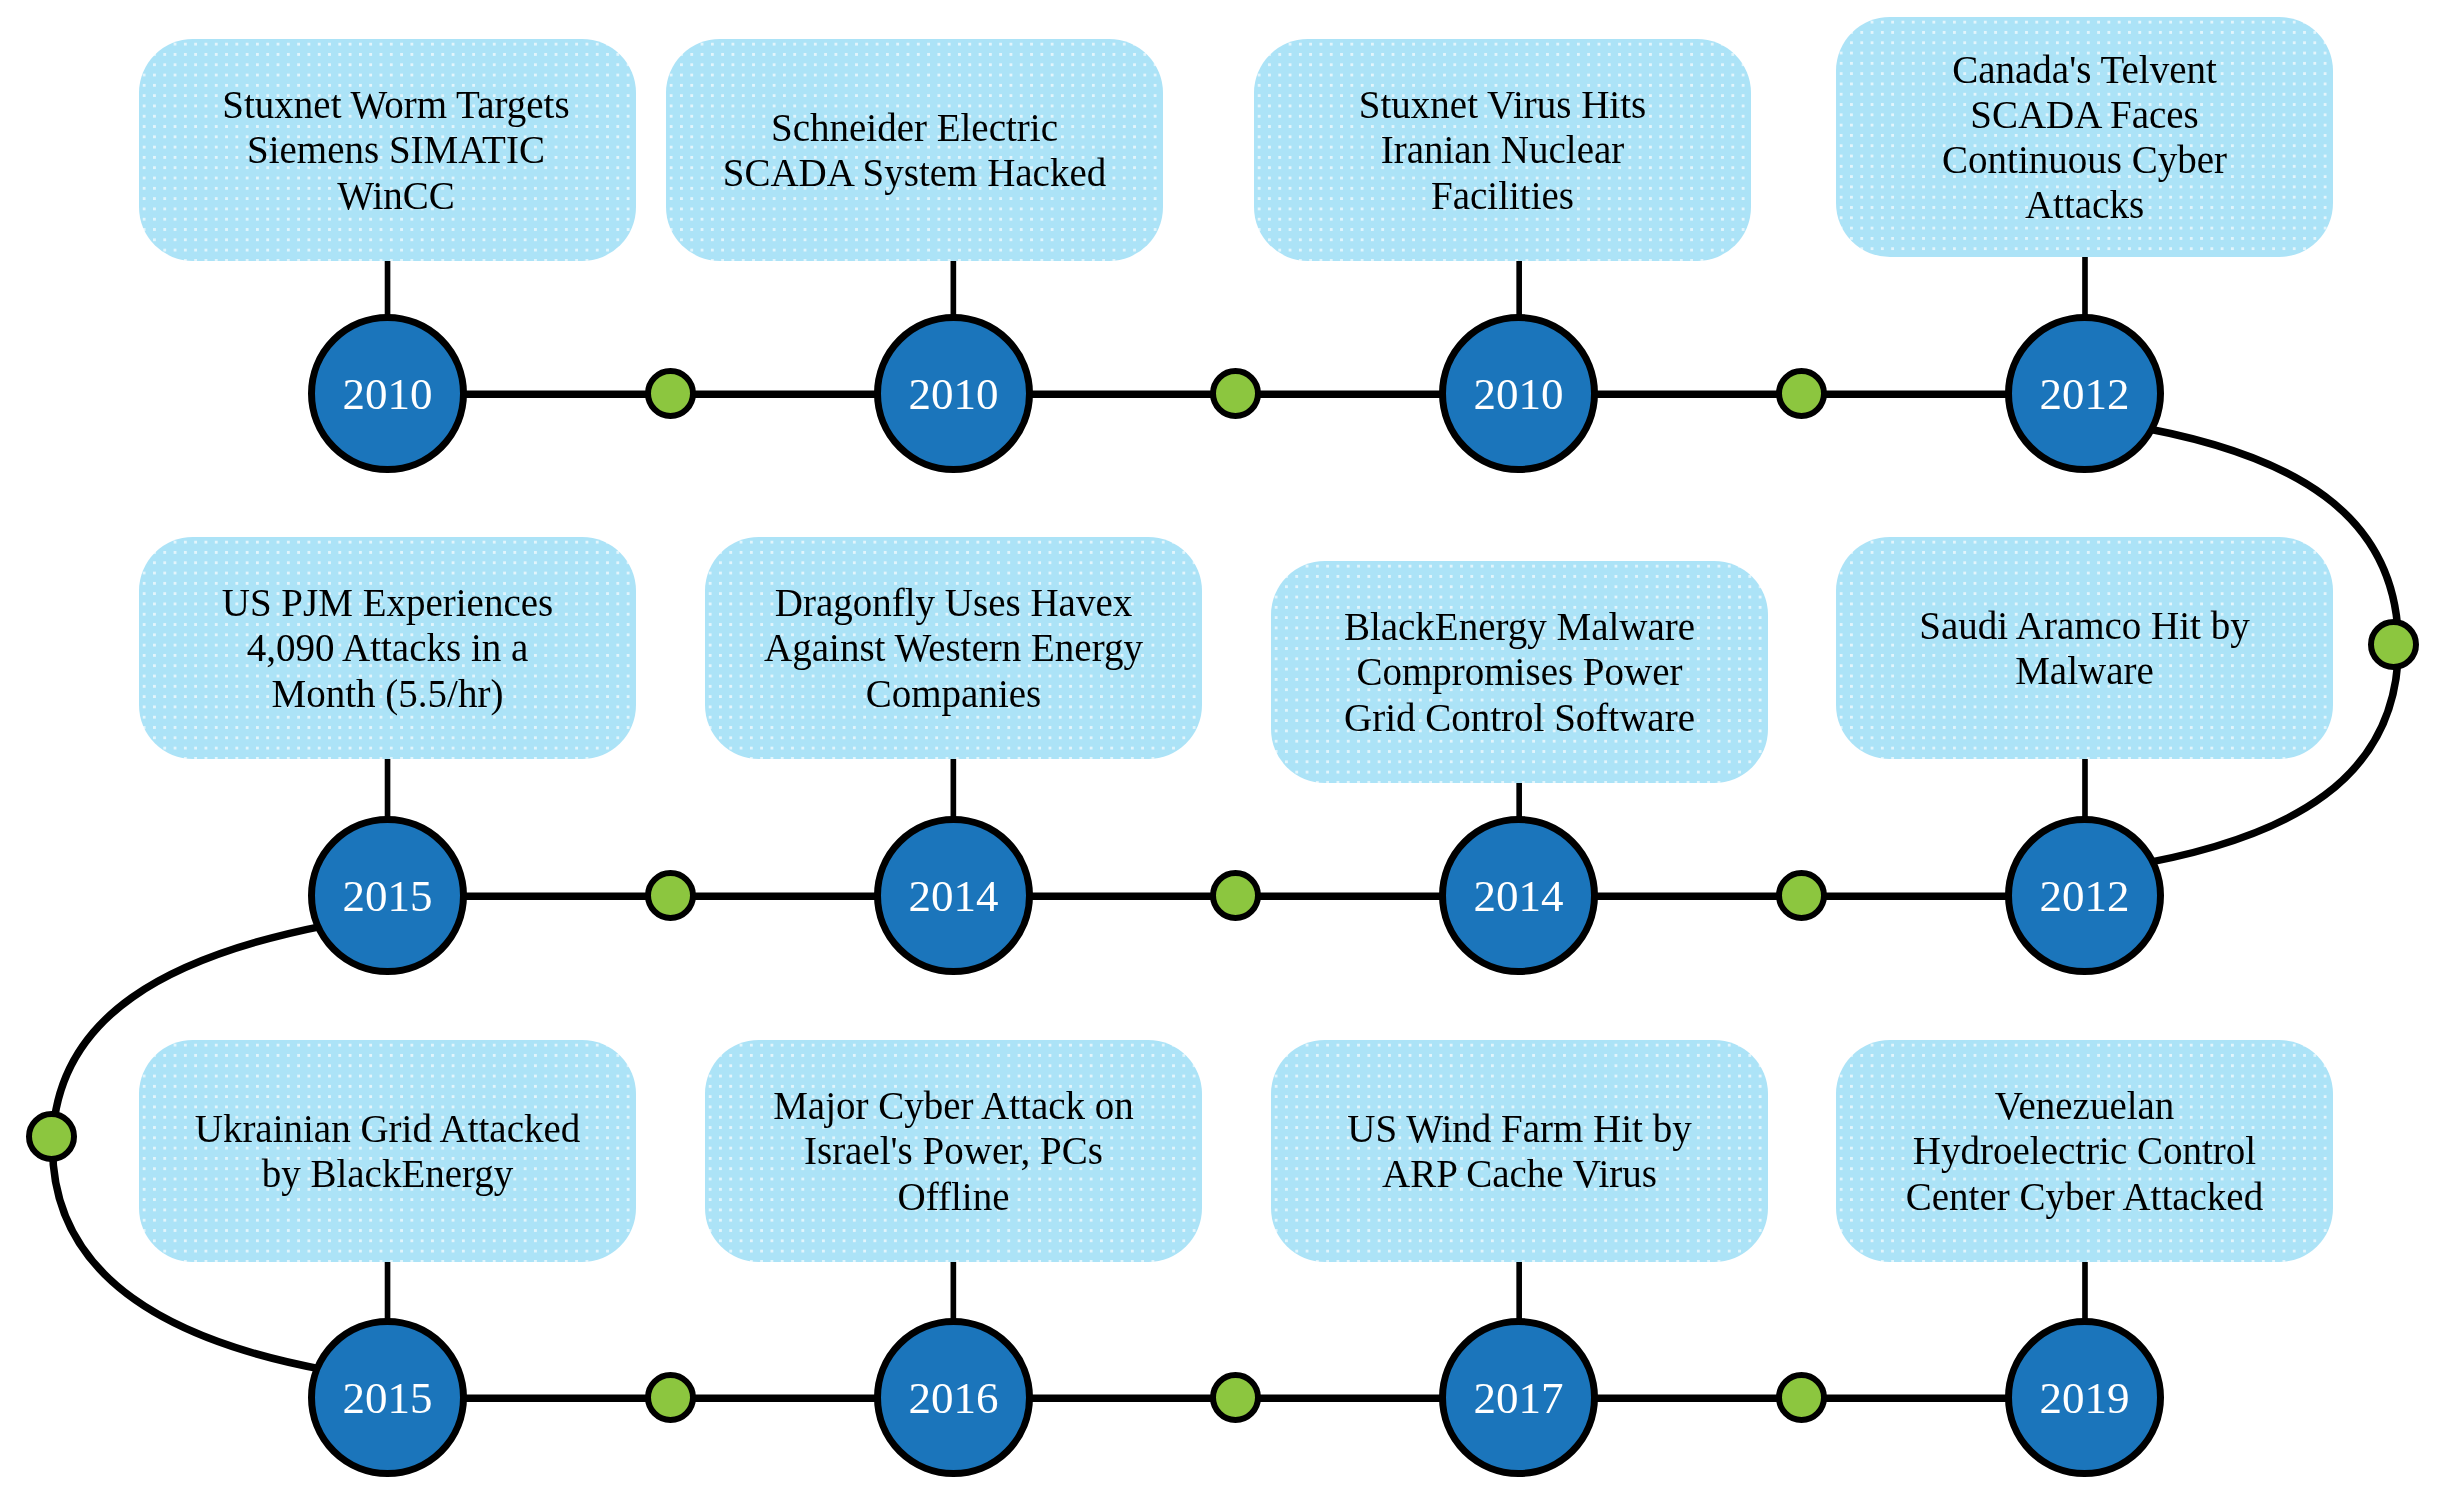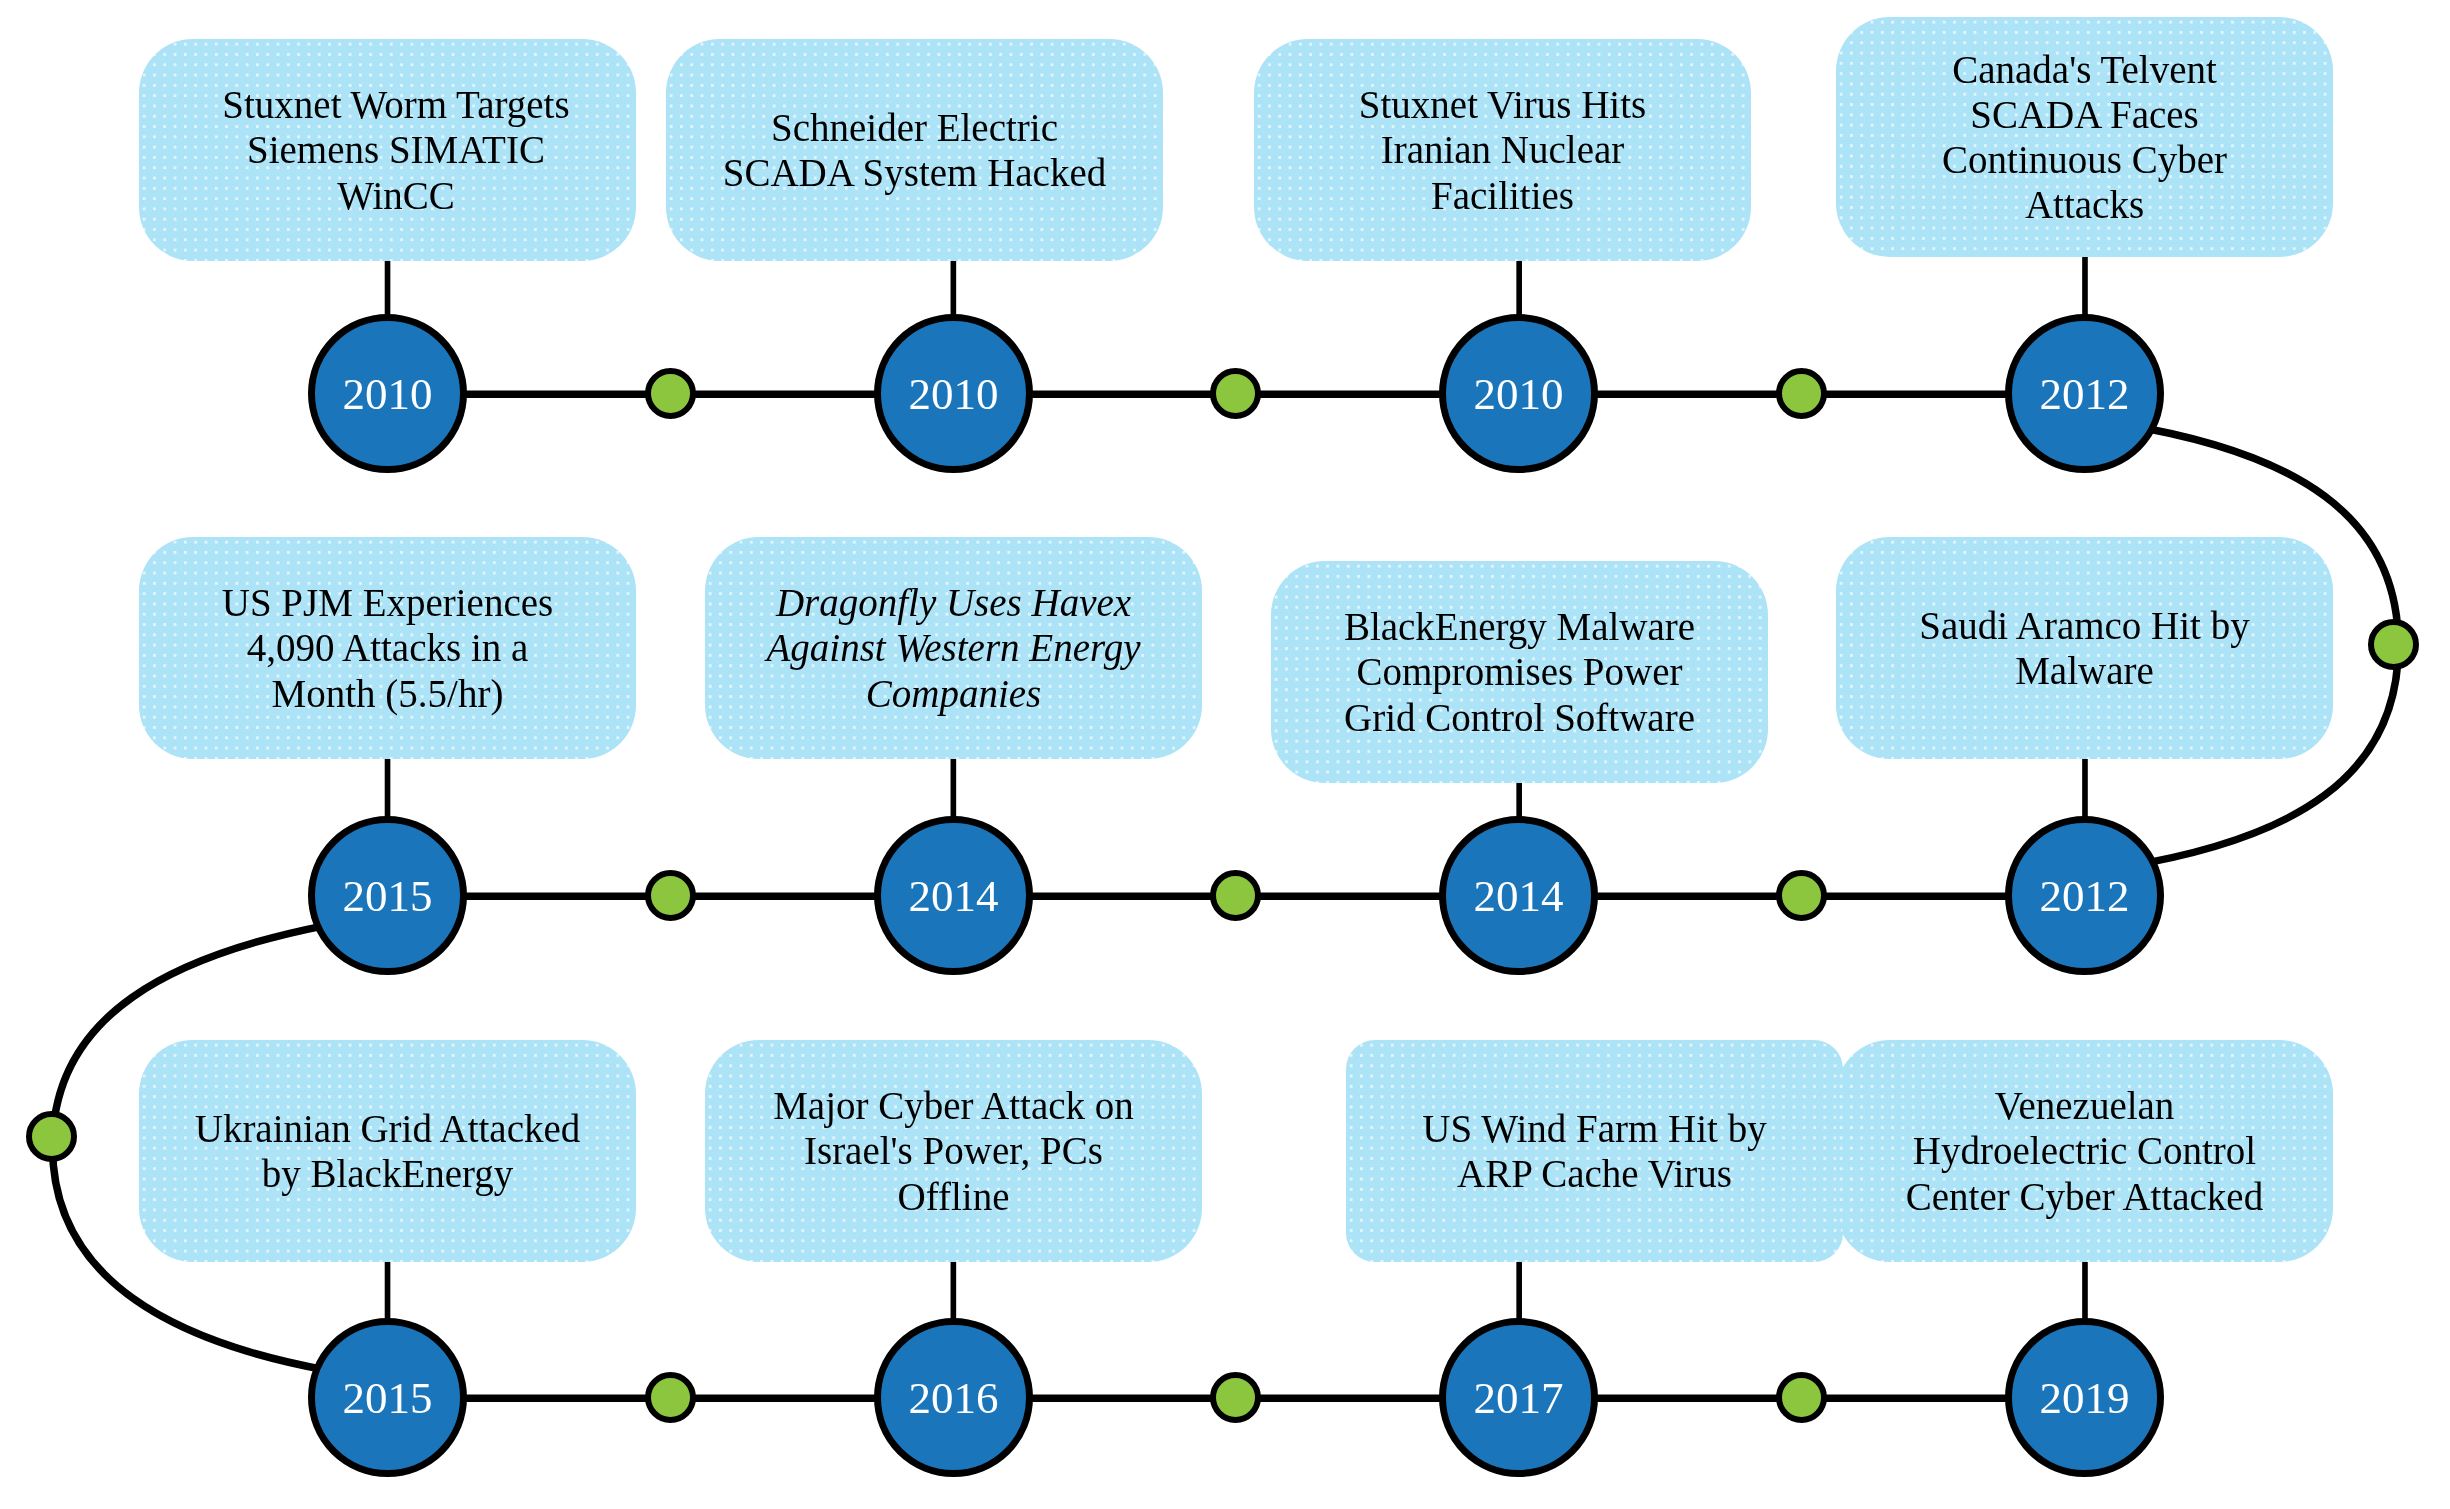--- a/index.html
+++ b/index.html
@@ -108,21 +108,21 @@
 
   <div class="dot" style="left:645px;top:368px;"></div>
   <div class="dot" style="left:1210px;top:368px;"></div>
   <div class="dot" style="left:1776px;top:368px;"></div>
 
   <div class="event-box" style="left:139px;top:537px;">
     <span>US PJM Experiences
 4,090 Attacks in a
 Month (5.5/hr)</span>
   </div>
-  <div class="event-box" style="left:705px;top:537px;font-style:italic;">
+  <div class="event-box" style="left:705px;top:537px;">
     <span>Dragonfly Uses Havex
 Against Western Energy
 Companies</span>
   </div>
   <div class="event-box" style="left:1271px;top:537px;margin-top:24px;">
     <span>BlackEnergy Malware
 Compromises Power
 Grid Control Software</span>
   </div>
   <div class="event-box" style="left:1836px;top:537px;">
@@ -152,21 +152,21 @@
 
   <div class="event-box" style="left:139px;top:1040px;">
     <span>Ukrainian Grid Attacked
 by BlackEnergy</span>
   </div>
   <div class="event-box" style="left:705px;top:1040px;">
     <span>Major Cyber Attack on
 Israel's Power, PCs
 Offline</span>
   </div>
-  <div class="event-box" style="left:1346px;top:1040px;border-radius:29px;">
+  <div class="event-box" style="left:1271px;top:1040px;">
     <span>US Wind Farm Hit by
 ARP Cache Virus</span>
   </div>
   <div class="event-box" style="left:1836px;top:1040px;">
     <span>Venezuelan
 Hydroelectric Control
 Center Cyber Attacked</span>
   </div>
 
   <div class="year-circle" style="left:308px;top:1318px;">

